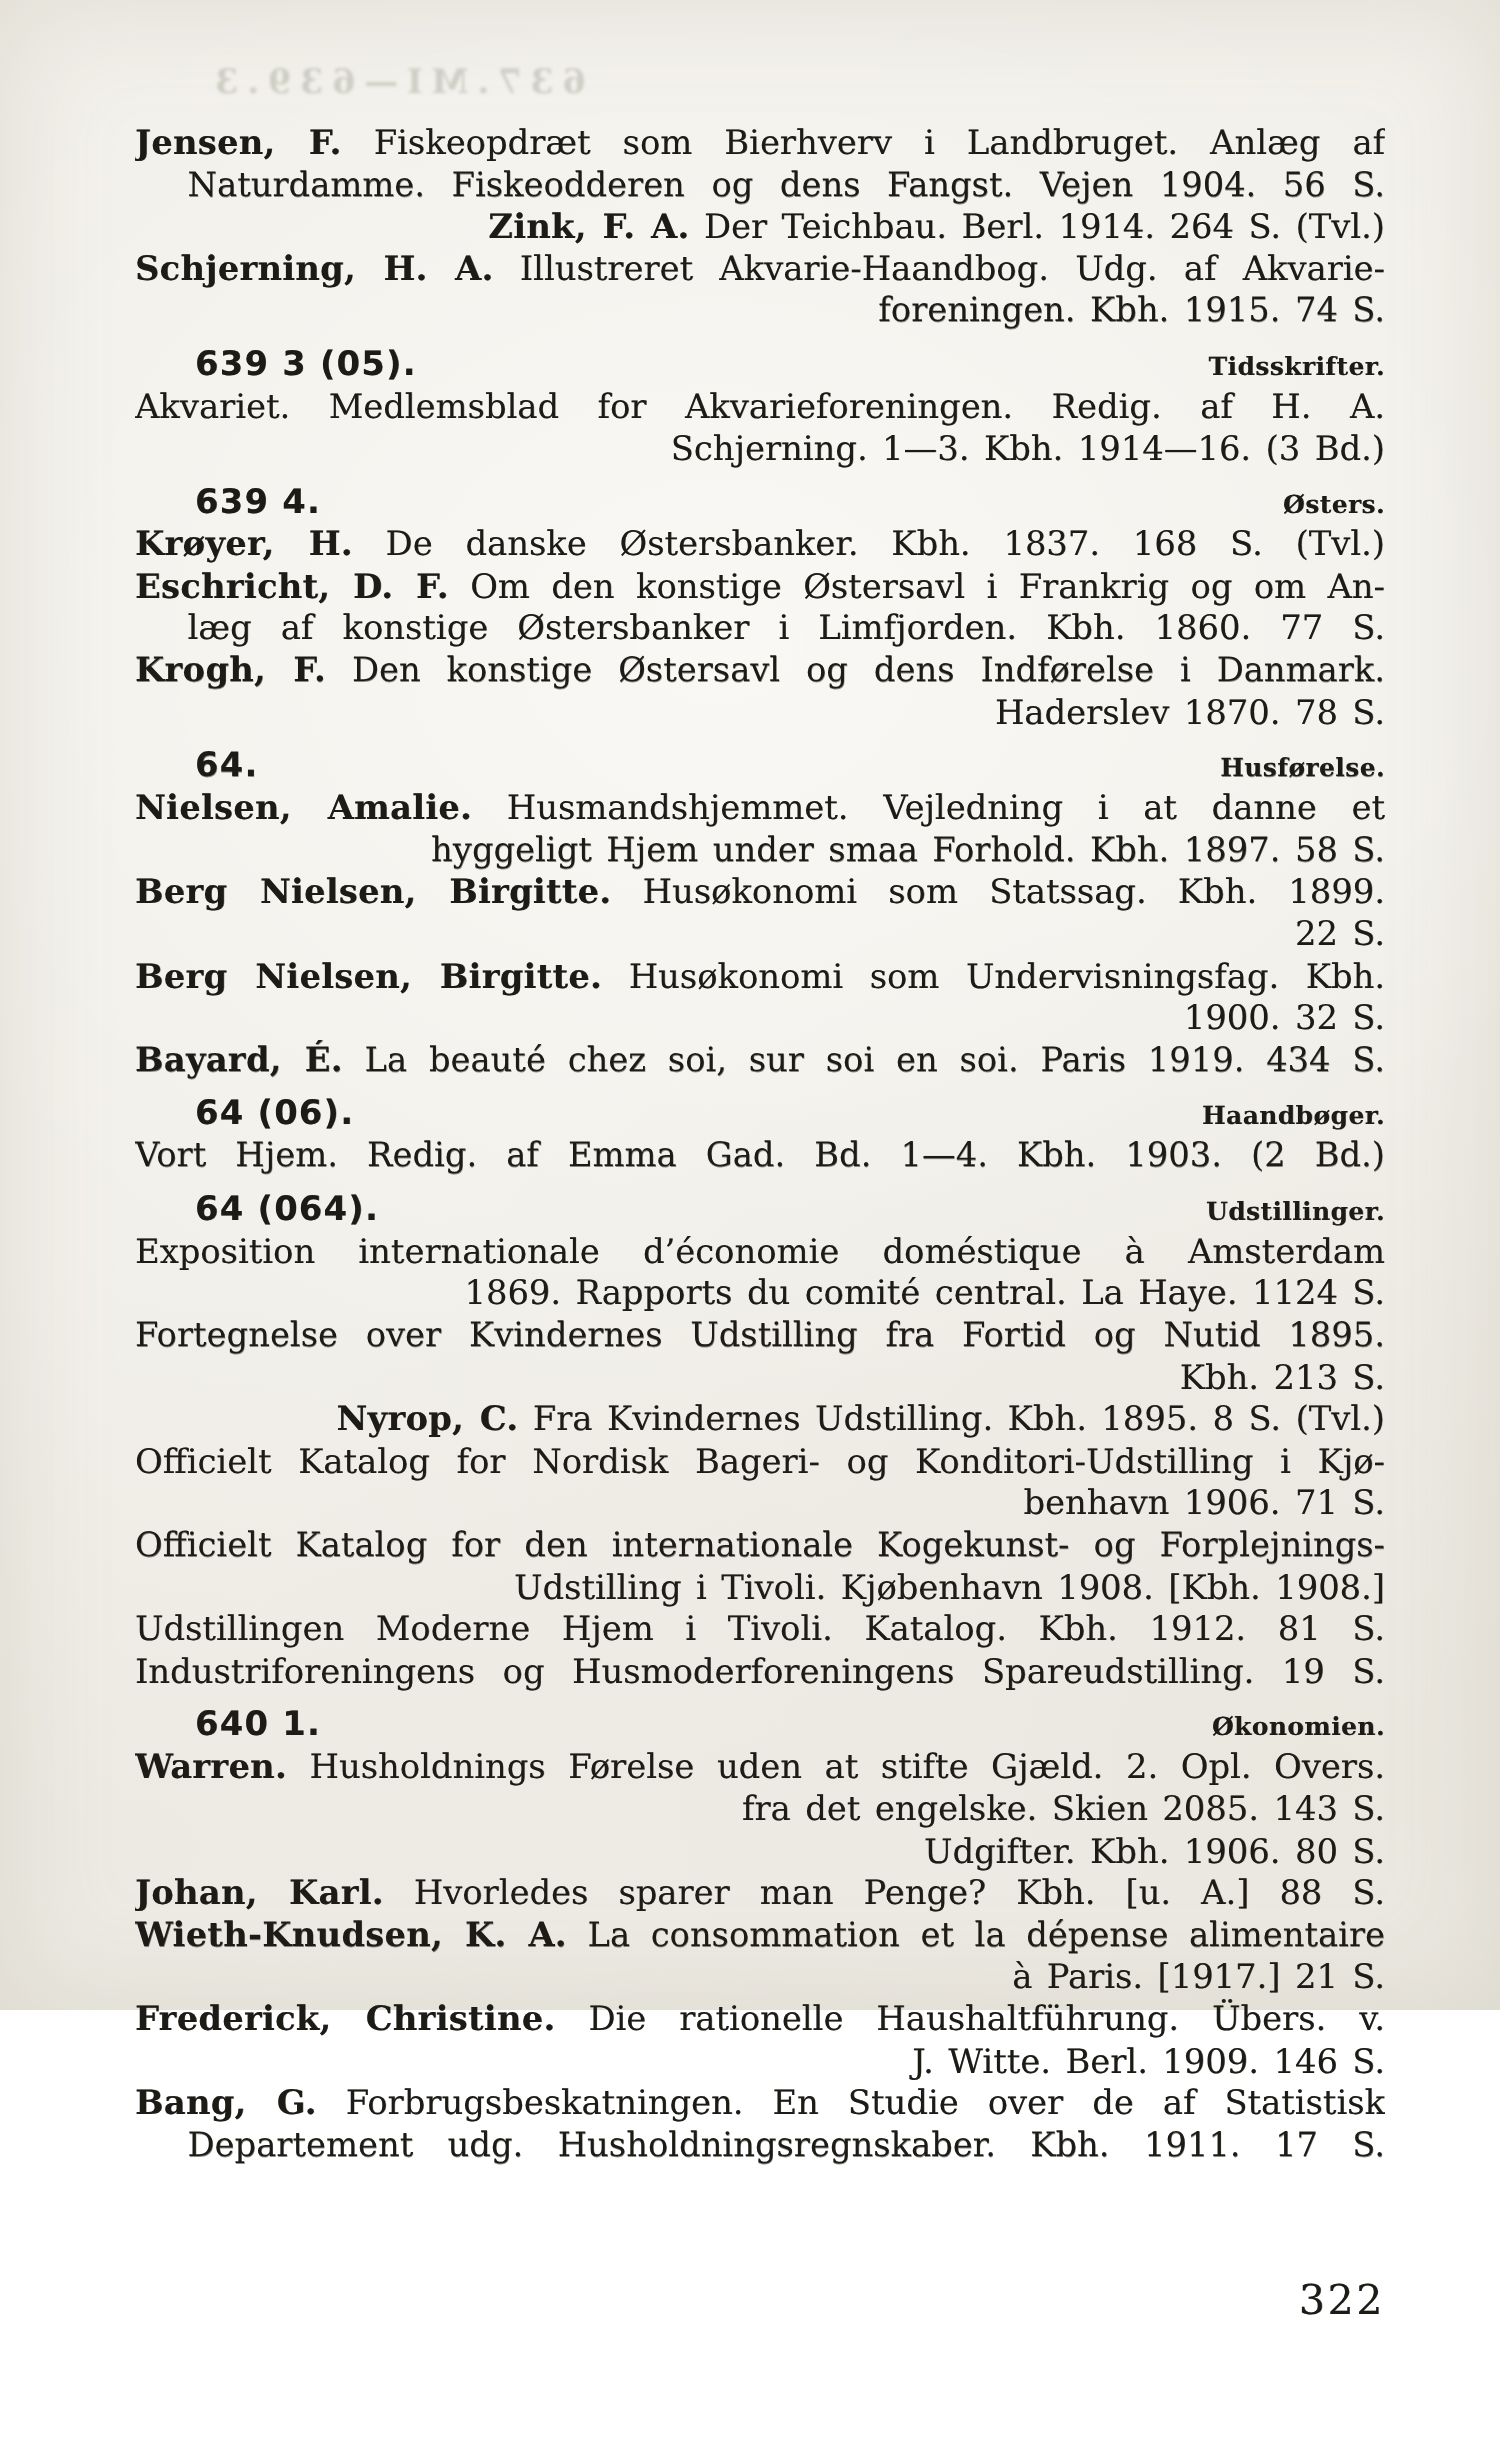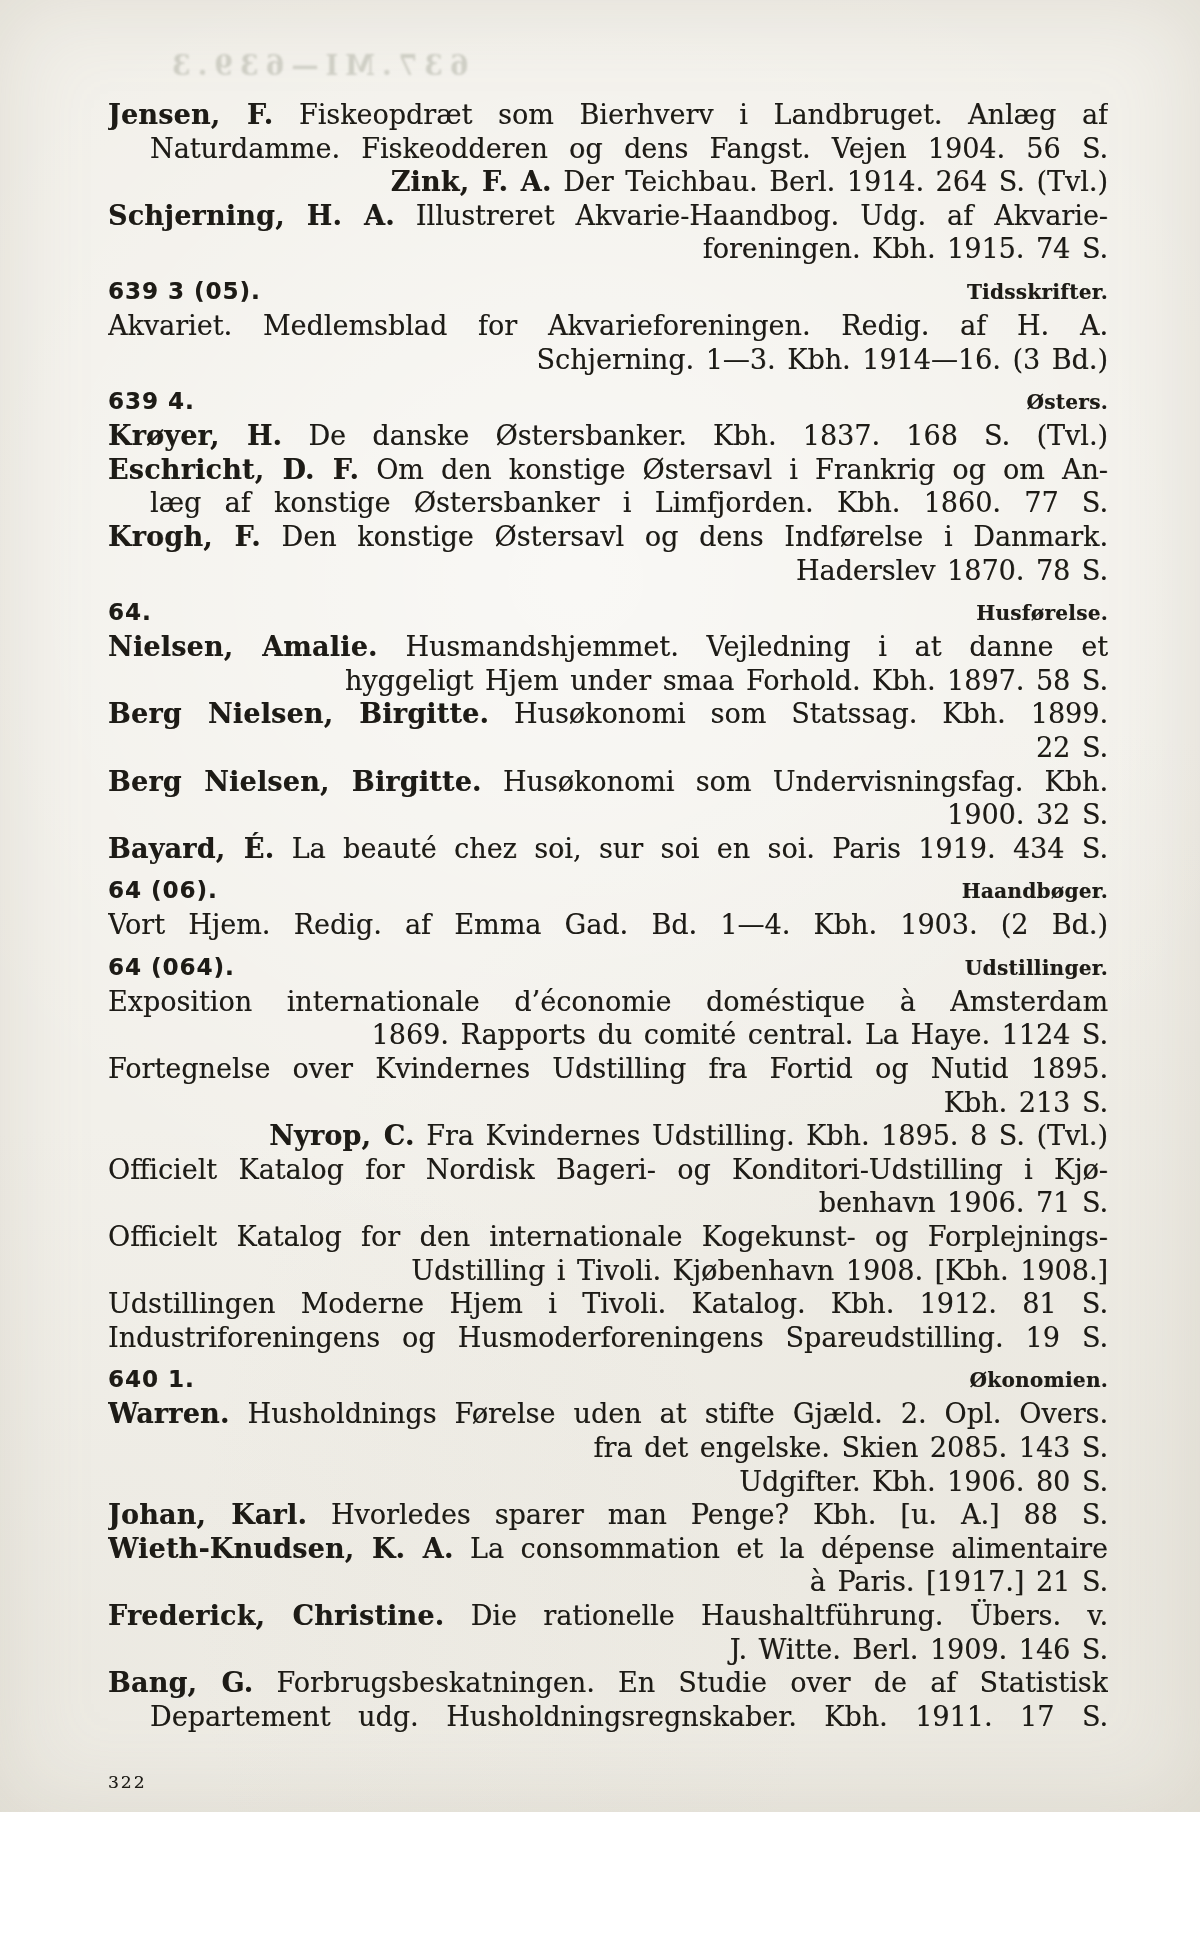--- a/index.html
+++ b/index.html
@@ -5,21 +5,21 @@
   html, body {
     margin: 0;
     padding: 0;
     width: 1200px;
     height: 1956px;
     overflow: hidden;
   }
   .page {
     position: relative;
     width: 1200px;
-    height: 1812px;
+    height: 1608px;
     background-color: #f2f0ea;
     background-image:
       radial-gradient(90% 55% at 48% 32%, rgba(255,255,255,0.55), rgba(255,255,255,0) 70%),
       radial-gradient(120% 80% at 88% 88%, rgba(203,198,182,0.22), rgba(203,198,182,0) 60%),
       radial-gradient(100% 50% at 8% 92%, rgba(208,204,190,0.18), rgba(208,204,190,0) 60%);
     box-shadow: inset 0 0 90px rgba(158,150,128,0.22);
     font-family: "DejaVu Serif", "Liberation Serif", serif;
     color: #1d1b16;
   }
   .ghost {
@@ -65,35 +65,36 @@
     justify-content: space-between;
     align-items: baseline;
     margin-top: 9px;
     line-height: 33.6px;
     max-height: 34px;
     text-shadow: 0.3px 0.3px 0 rgba(30,27,20,0.5);
   }
   .section-line .classmark {
     font-family: "DejaVu Sans", "Liberation Sans", sans-serif;
     font-weight: 700;
-    font-size: 23px;
+    font-size: 27px;
     letter-spacing: 1px;
+    margin-left: 48px;
   }
   .section-line .label {
     font-weight: 700;
     font-size: 20px;
     letter-spacing: 0.3px;
   }
   .page-number {
     position: absolute;
-    top: 1772px;
+    top: 1820px;
     left: 108px;
     width: 1000px;
-    text-align: left;
-    font-size: 17px;
+    text-align: right;
+    font-size: 33px;
     letter-spacing: 2px;
     text-shadow: 0.3px 0.3px 0 rgba(30,27,20,0.5);
   }
 </style>
 </head>
 <body>
 
 <div class="page">
   <div class="ghost">637.MI—639.3</div>
 

